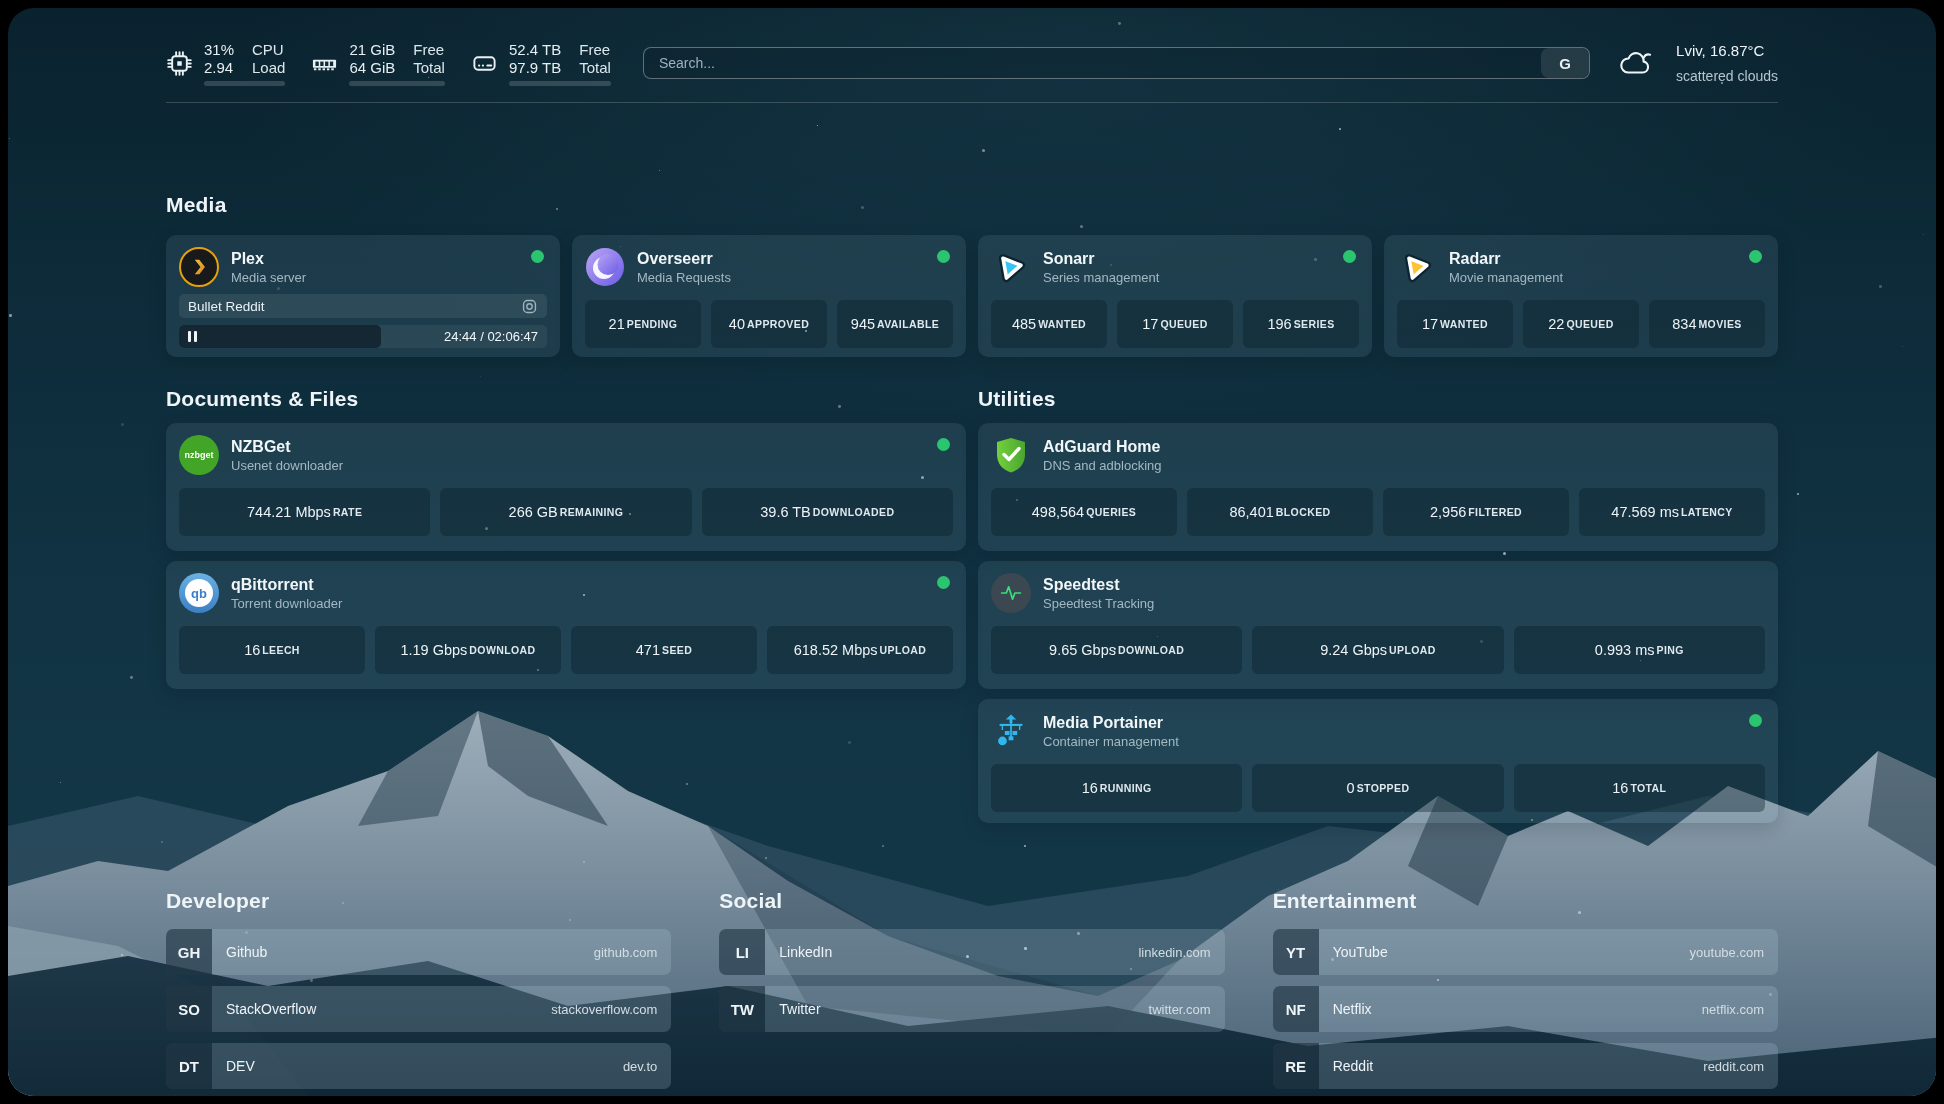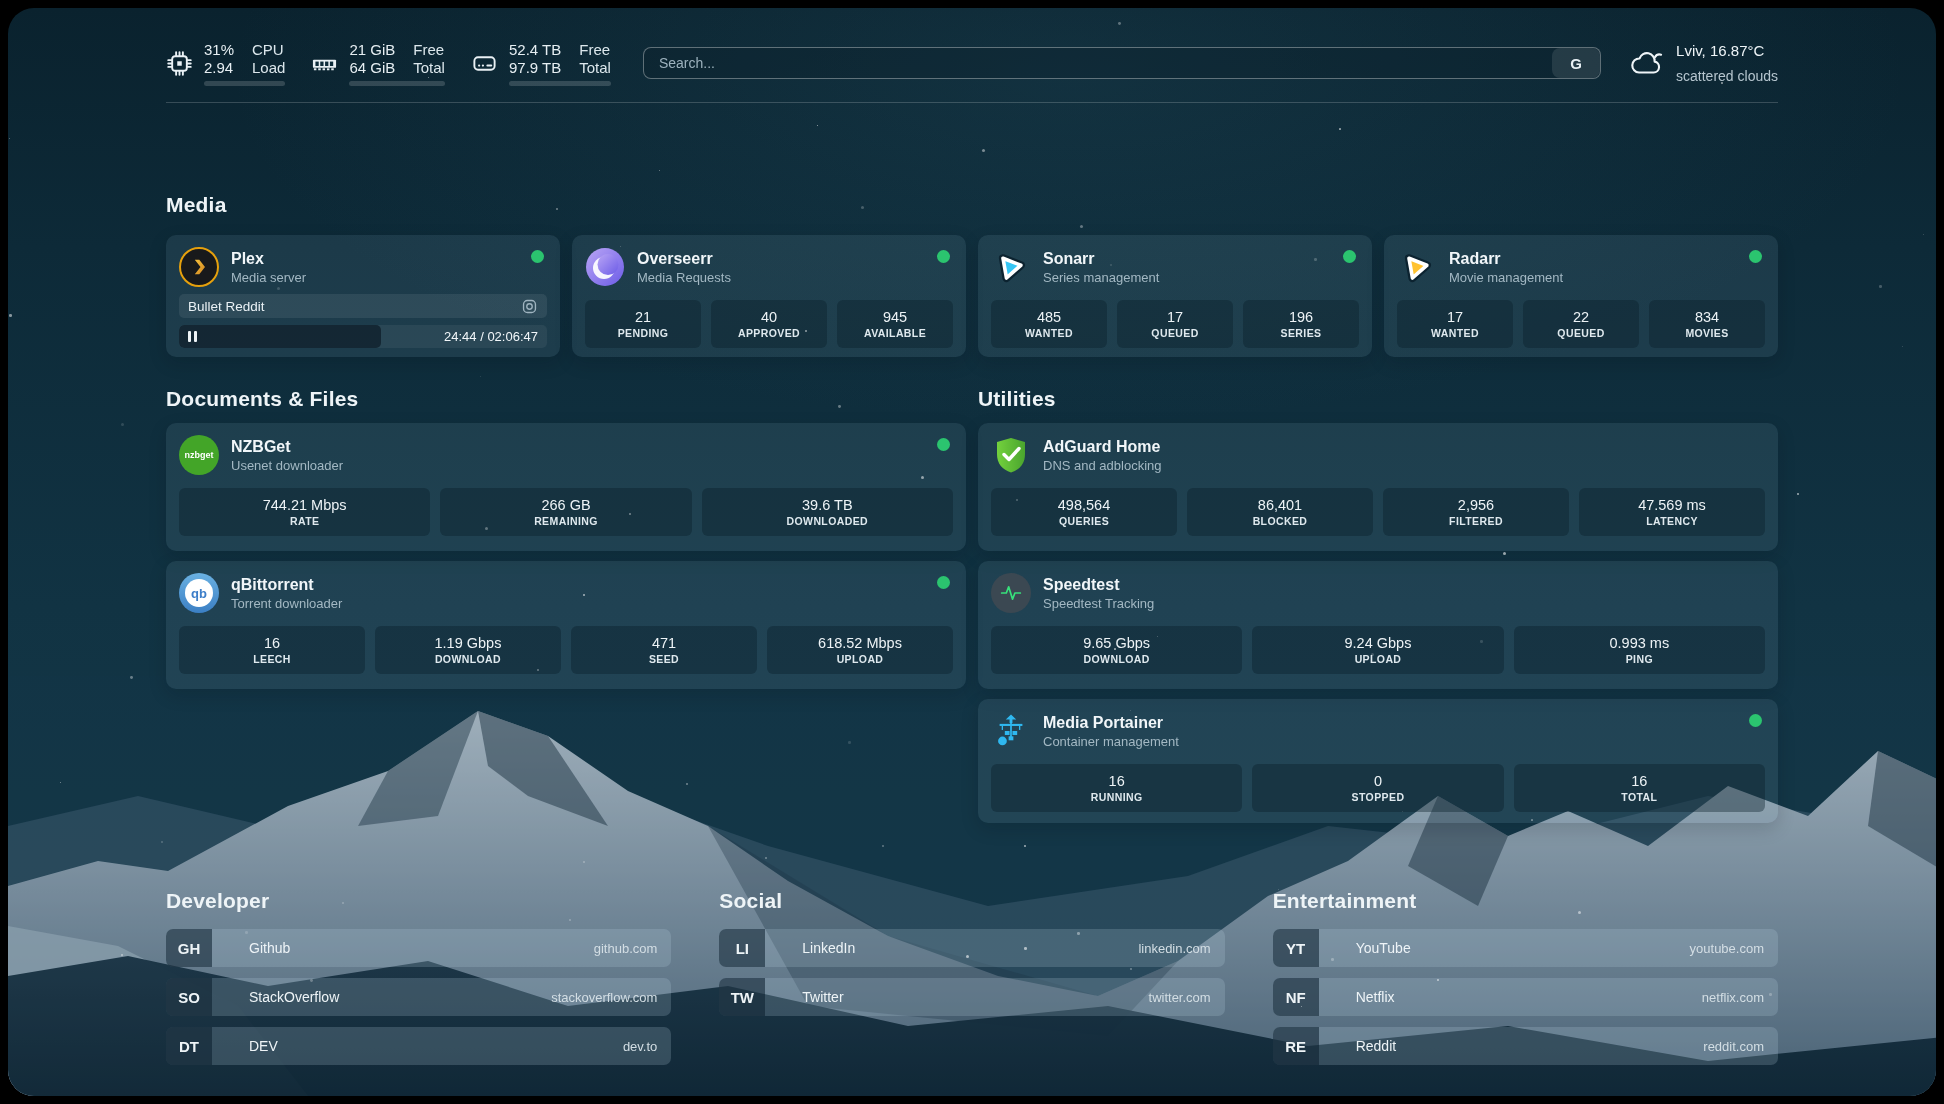--- a/index.html
+++ b/index.html
@@ -21,21 +21,21 @@
   .res-body { display:flex; flex-direction:column; gap:3px; }
   .res-rows { display:flex; gap:18px; }
   .res-col { display:flex; flex-direction:column; gap:1px; font-size:15px; line-height:17px; font-weight:500; color:#e6eef2; }
   .res-col.labels { color:#dce7ec; }
   .res-bar { height:5px; border-radius:3px; background:rgba(255,255,255,.16); overflow:hidden; margin-top:2px; }
   .res-fill { height:100%; border-radius:3px; background:#9db0bb; }
   .search { flex:1; display:flex; align-items:center; height:32px; border:1px solid rgba(255,255,255,.34); border-radius:8px; background:rgba(12,32,44,.35); margin:0 28px 0 6px; overflow:hidden; }
   .search input { flex:1; background:transparent; border:0; outline:0; color:#e8f0f4; font-size:14px; padding:0 15px; font-family:inherit; }
   .search input::placeholder { color:#9db2be; }
   .search-btn { width:48px; height:100%; display:flex; align-items:center; justify-content:center; background:rgba(255,255,255,.10); color:#e9f1f5; font-size:15px; font-weight:600; cursor:pointer; border-radius:8px; }
-  .weather { display:flex; align-items:center; gap:11px; }
+  .weather { display:flex; align-items:center; gap:22px; }
   .weather-icon { width:36px; height:30px; color:#eef4f7; }
   .weather-icon svg { width:100%; height:100%; }
   .weather-line1 { font-size:15px; color:#eef4f7; line-height:19px; }
   .weather-line2 { font-size:14px; color:#b6c6cf; line-height:17px;margin-top:8px; }
 
   .divider { margin-top:14px; border-top:1px solid rgba(255,255,255,.18); }
 
   .section-title { font-size:21px; font-weight:600; color:#eef4f7; letter-spacing:.2px; }
   .media-title { margin-top:90px; }
   .media-grid { display:grid; grid-template-columns:repeat(4,1fr); gap:12px; margin-top:18px; }
@@ -44,21 +44,21 @@
   .media-grid .card { height:122px; overflow:hidden; }
   .card-head { display:flex; align-items:center; gap:12px; height:42px; }
   .app-icon { width:40px; height:40px; flex:0 0 auto; display:flex; align-items:center; justify-content:center; position:relative; }
   .app-icon svg { display:block; }
   .card-titles { display:flex; flex-direction:column; gap:2px; min-width:0; }
   .card-title { font-size:16px; font-weight:600; color:#f1f6f9; line-height:18px; white-space:nowrap; }
   .card-sub { font-size:13px; color:#a3b8c3; line-height:15px; white-space:nowrap; }
   .status-dot { position:absolute; top:15px; right:16px; width:13px; height:13px; border-radius:50%; background:var(--status-green,#2bc46f); }
 
   .stats { display:flex; gap:10px; margin-top:12px; }
-  .stat-box { flex:1; height:48px; background:rgba(8,28,40,.38); border-radius:6px; display:flex; flex-direction:column; align-items:center; justify-content:center; gap:2px; }
+  .stat-box { flex:1; height:48px; background:rgba(8,28,40,.38); border-radius:6px; display:flex; flex-direction:row; align-items:center; justify-content:center; gap:2px; }
   .stat-value { font-size:14.5px; color:#edf3f6; }
   .stat-label { font-size:10.5px; font-weight:700; letter-spacing:.4px; color:#dfe9ee; }
 
   
   .np-bar { margin-top:6px; height:24px; background:rgba(255,255,255,.08); border-radius:5px; display:flex; align-items:center; padding:0 9px; font-size:13.5px; color:#e9f1f5; }
   .np-gear { margin-left:auto; width:17px; height:17px; color:#9fb4c0; cursor:pointer; }
   .np-gear svg { width:100%; height:100%; }
   .np-player { margin-top:7px; height:23px; background:rgba(255,255,255,.06); border-radius:5px; position:relative; display:flex; align-items:center; overflow:hidden; }
   .np-progress { position:absolute; left:0; top:0; bottom:0; border-radius:5px; background:rgba(6,18,28,.58); display:flex; align-items:center; padding-left:9px; gap:3px; }
   .np-pause span { display:inline-block; width:3px; height:11px; background:#eef4f7; border-radius:1px; margin-right:3px; }
@@ -68,21 +68,21 @@
   .col .section-title { margin-bottom:12px; }
   .col-cards { display:flex; flex-direction:column; gap:10px; }
   .card-doc { height:128px; }
   .card-slim { height:60px; padding:10px 13px; }
   .card-slim .status-dot { top:23px; }
 
   
   .bookmarks { display:grid; grid-template-columns:repeat(3,1fr); gap:0 48px; margin-top:66px; }
   .bm-col .section-title { margin-bottom:16px; }
   .bm-list { display:flex; flex-direction:column; gap:11px; }
-  .bm-row { height:38px; background:rgba(190,214,228,.20); border-radius:7px; display:flex; align-items:center; overflow:hidden; cursor:pointer;gap:23px; }
+  .bm-row { height:46px; background:rgba(190,214,228,.20); border-radius:7px; display:flex; align-items:center; overflow:hidden; cursor:pointer; }
   .bm-abbr { width:46px; align-self:stretch; background:rgba(10,30,44,.55); display:flex; align-items:center; justify-content:center; font-size:15px; font-weight:600; color:#eef4f7; }
   .bm-name { margin-left:14px; font-size:14px; color:#eef4f7; }
   .bm-url { margin-left:auto; margin-right:14px; font-size:13px; color:#d3dee4; }
 
   
   .circle40 { width:40px; height:40px; border-radius:50%; display:flex; align-items:center; justify-content:center; }
   .plex-circle { background:#18191b; border:2px solid #e5a00d; }
   .nzb-circle { background:#43a528; }
   .nzb-circle span { color:#fff; font-size:9px; font-weight:700; }
   .qb-circle { background:linear-gradient(180deg,#6ab1e2,#3b7fc4); }

